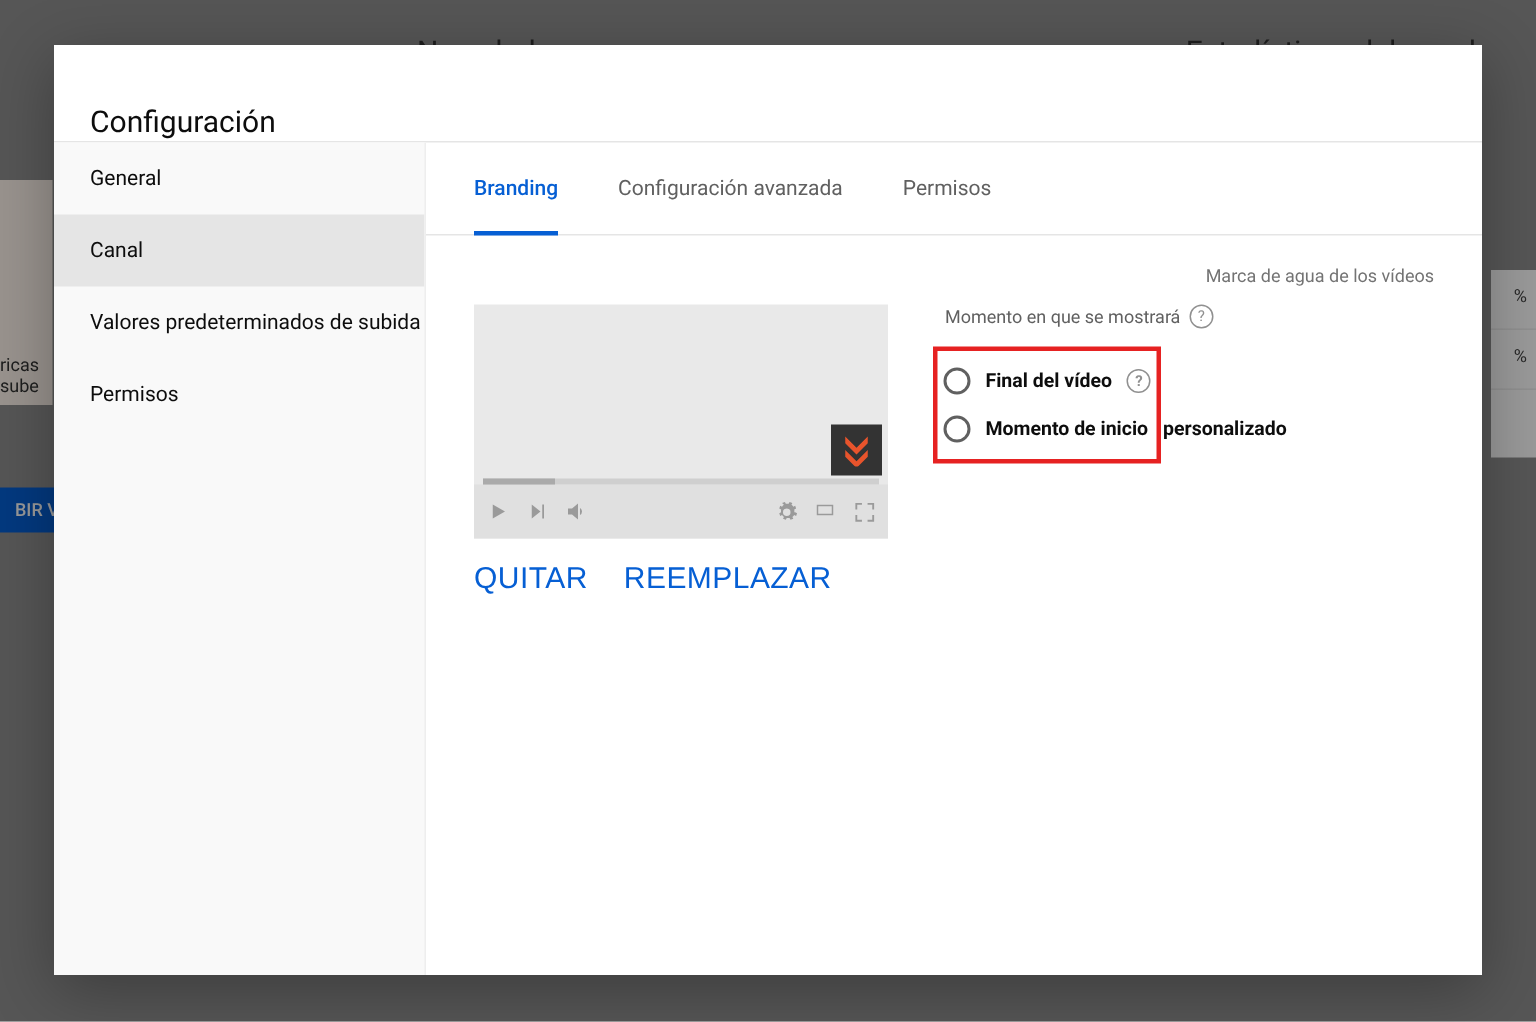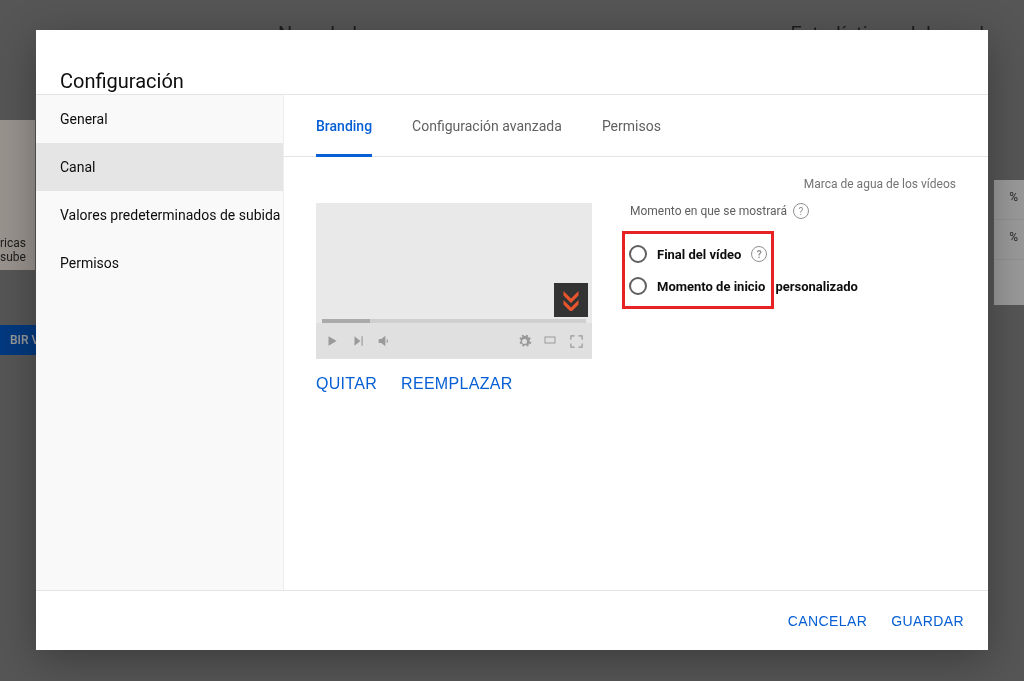--- a/index.html
+++ b/index.html
@@ -161,21 +161,21 @@
       color:#606060;
       margin-top:10px;
     }
     .wm-actions {
       display:flex;
       gap:24px;
       margin-top:16px;
     }
     .text-btn {
       color:#065fd4;
-      font-size:16px;
+      font-size:20px;
       font-weight:500;
       letter-spacing:0.3px;
       cursor:pointer;
       background:none;border:none;
     }
     .display-time {
       flex:1;
     }
     .dt-header {
       display:flex;
@@ -355,17 +355,13 @@
                   <span class="extra">personalizado</span>
                 </div>
               </div>
             </div>
           </div>
         </div>
       </div>
     </div>
   </div>
 
-  <div class="modal-footer">
-    <button class="footer-btn">CANCELAR</button>
-    <button class="footer-btn">GUARDAR</button>
-  </div>
 </div>
 
 </body></html>

